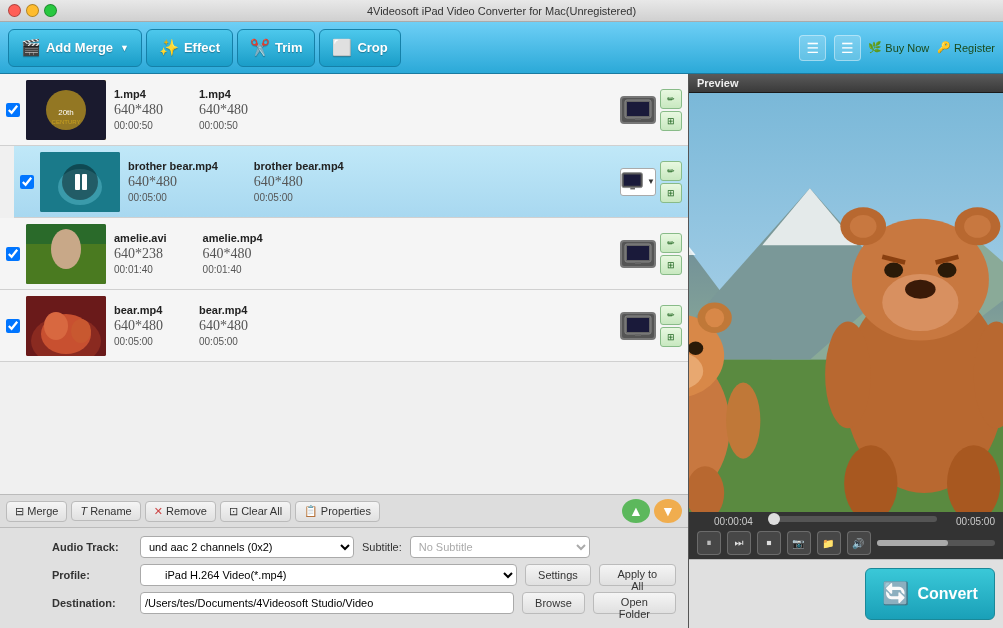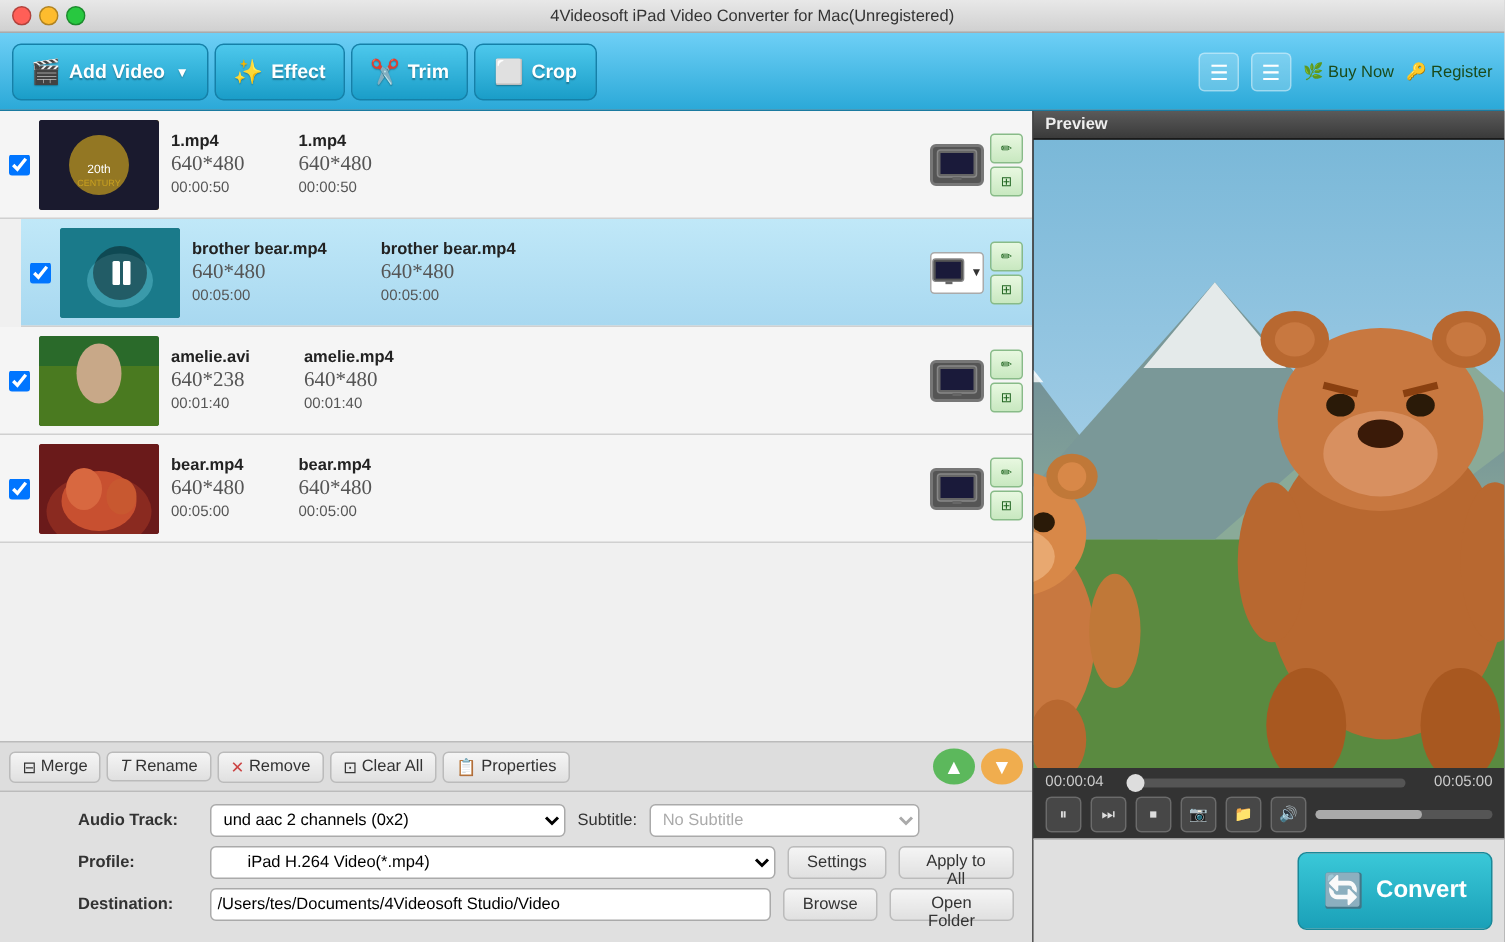--- a/index.html
+++ b/index.html
@@ -240,21 +240,21 @@
     }
     .settings-select {
       height: 22px;
       border: 1px solid #aaa;
       border-radius: 4px;
       background: white;
       font-size: 11px;
       padding: 0 4px;
       cursor: pointer;
     }
-    .audio-select { width: 237px; }
+    .audio-select { width: 214px; }
     .subtitle-label { color: #333; font-size: 11px; }
     .subtitle-select { width: 180px; color: #aaa; }
     .profile-select { width: 400px; padding-left: 20px; }
     .dest-input {
       width: 400px;
       height: 22px;
       border: 1px solid #aaa;
       border-radius: 4px;
       padding: 0 4px;
       font-size: 11px;
@@ -296,23 +296,24 @@
       overflow: hidden;
       position: relative;
     }
 
     .video-controls {
       background: #333;
       padding: 4px 8px;
     }
     .progress-row {
       display: flex;
-      align-items: center;
+      align-items: flex-start;
       gap: 6px;
       margin-bottom: 4px;
+      margin-left: 17px;
     }
     .time-text {
       color: #ccc;
       font-size: 10px;
       min-width: 52px;
     }
     .progress-bar {
       flex: 1;
       height: 6px;
       background: #555;
@@ -396,21 +397,21 @@
     <div class="tb-btn tb-close"></div>
     <div class="tb-btn tb-min"></div>
     <div class="tb-btn tb-max"></div>
   </div>
   <span class="title-text">4Videosoft iPad Video Converter for Mac(Unregistered)</span>
 </div>
 
 <div class="toolbar">
   <button class="tool-btn add-video-btn">
     <span class="icon">🎬</span>
-    <span>Add Video</span>
+    <span>Add Merge</span>
     <span class="dropdown-arrow">▼</span>
   </button>
   <button class="tool-btn">
     <span class="icon">✨</span>
     <span>Effect</span>
   </button>
   <button class="tool-btn">
     <span class="icon">✂️</span>
     <span>Trim</span>
   </button>

